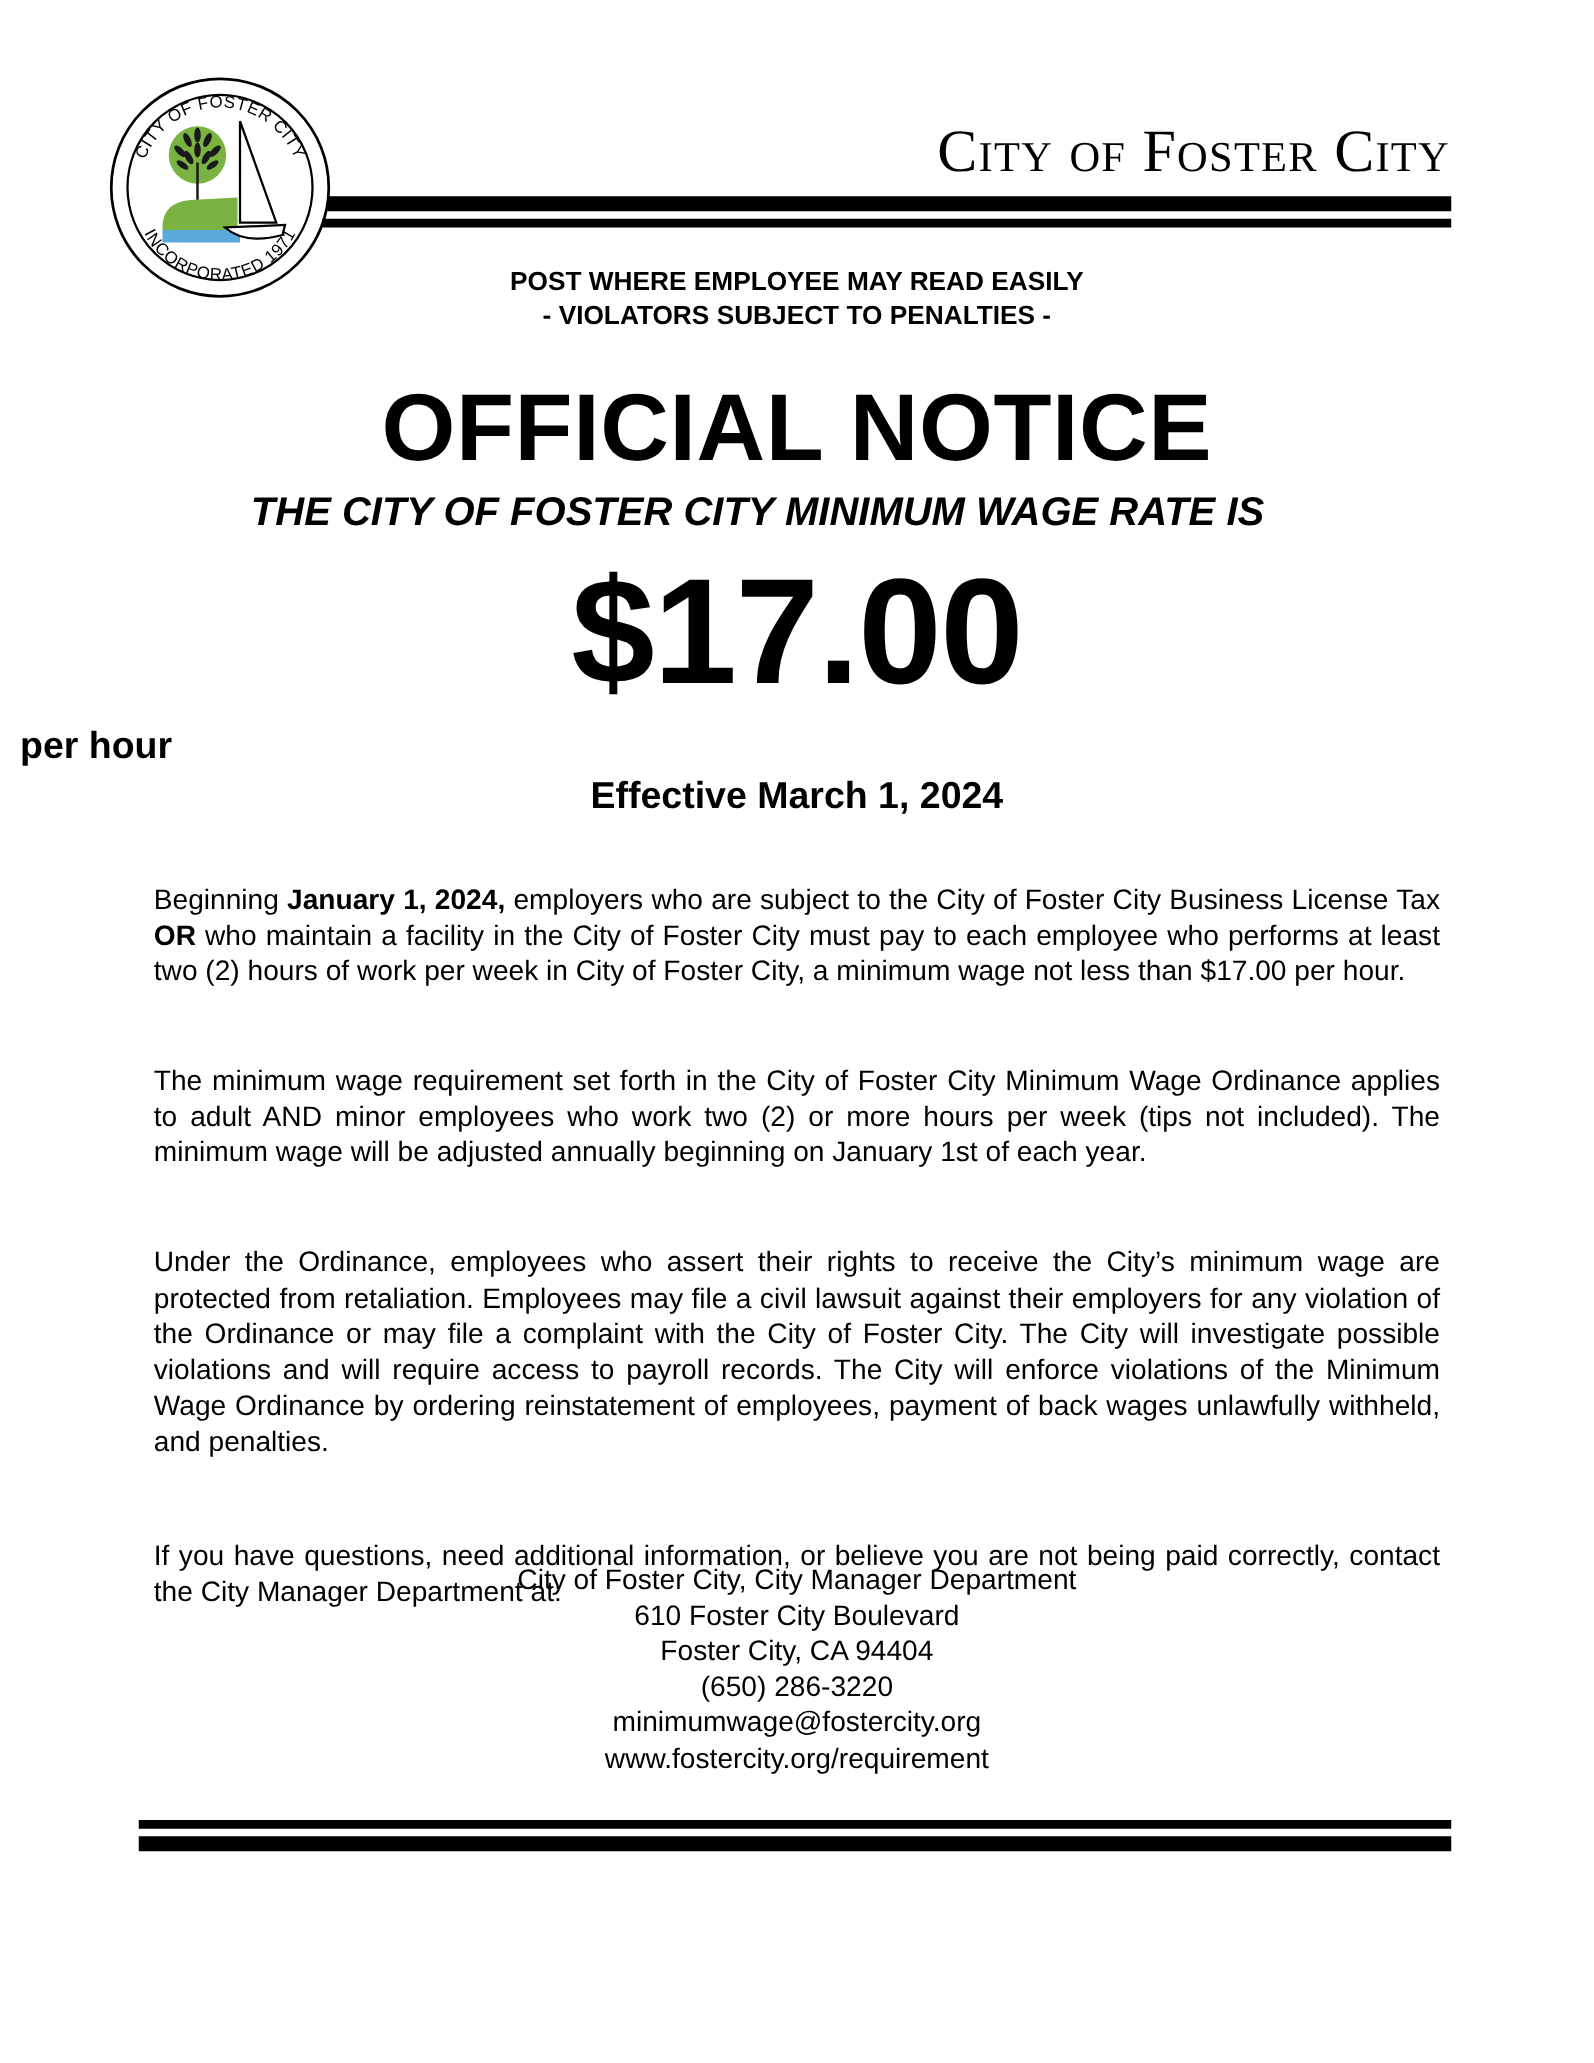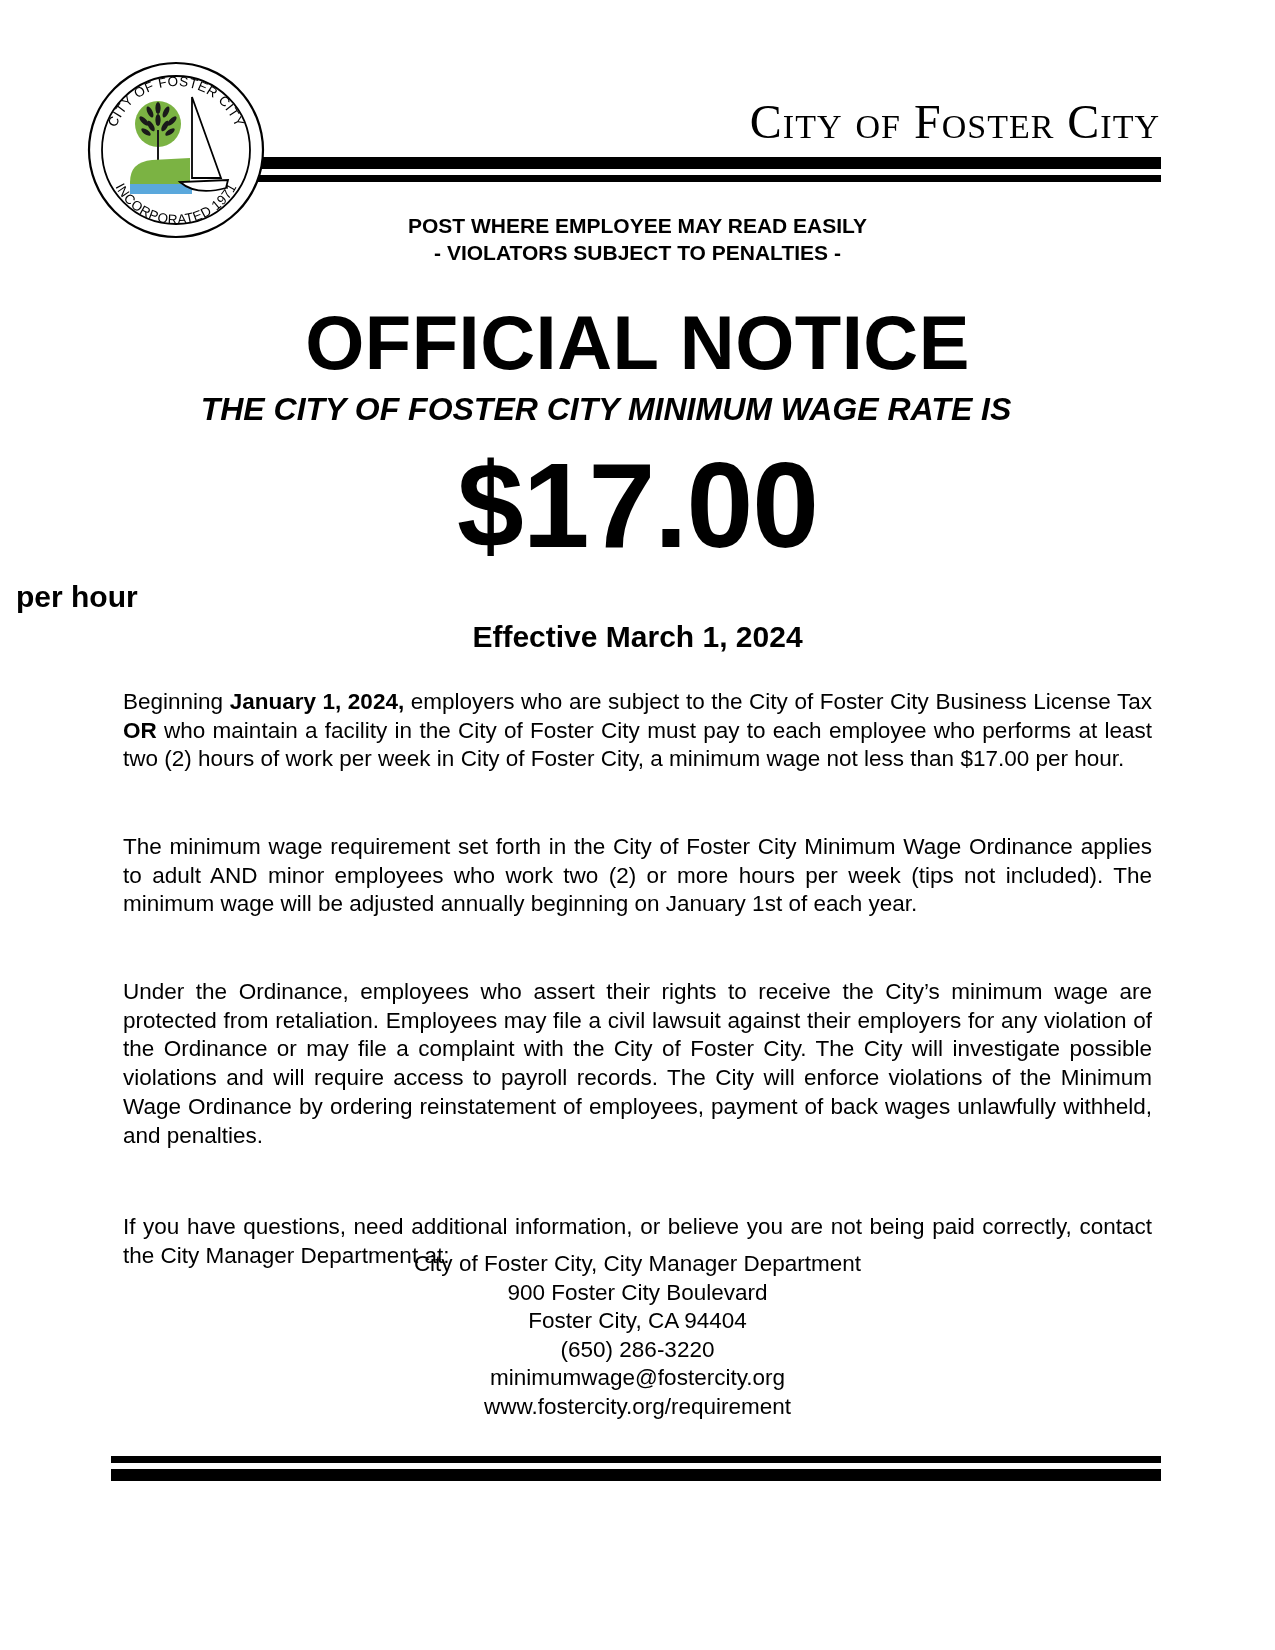--- a/index.html
+++ b/index.html
@@ -10,21 +10,21 @@
   .top-thick { left: 262px; top: 157px; width: 899px; height: 12px; }
   .top-thin { left: 258px; top: 175px; width: 903px; height: 7px; }
   .bot-thin { left: 111px; top: 1456px; width: 1050px; height: 7px; }
   .bot-thick { left: 111px; top: 1469px; width: 1050px; height: 12px; }
   .post-notice { position: absolute; left: 0; width: 1275px; top: 212px; text-align: center; font-weight: bold; font-size: 21px; line-height: 27px; }
   .official { position: absolute; left: 0; width: 1275px; top: 305px; text-align: center; font-weight: bold; font-size: 76px; line-height: 1; letter-spacing: 0.5px; }
   .rate-is { position: absolute; left: 0; width: 1212px; top: 393px; text-align: center; font-weight: bold; font-style: italic; font-size: 32px; line-height: 1; }
   .amount { position: absolute; left: 0; width: 1275px; top: 445px; text-align: center; font-weight: bold; font-size: 120px; line-height: 1; letter-spacing: -1px; }
   .per-hour { position: absolute; left: 16px; width: 1275px; top: 582px; text-align: left; font-weight: bold; font-size: 30px; line-height: 1; }
   .effective { position: absolute; left: 0; width: 1275px; top: 622px; text-align: center; font-weight: bold; font-size: 30px; line-height: 1; }
-  .para { position: absolute; left: 123px; width: 1029px; font-size: 22.5px; line-height: 28.7px; text-align: justify; }
+  .para { position: absolute; left: 123px; width: 1029px; font-size: 22.5px; line-height: 28.7px; text-align: justify; margin-top: 18px; }
   .p1 { top: 688px; }
   .p2 { top: 833px; }
   .p3 { top: 978px; }
   .p4 { top: 1213px; }
   .contact { position: absolute; left: 0; width: 1275px; top: 1250px; text-align: center; font-size: 22.5px; line-height: 28.5px; }
   .contact div { white-space: nowrap; }
   b { font-weight: bold; }
 </style>
 </head>
 <body>
@@ -86,21 +86,21 @@
 <div class="effective">Effective March 1, 2024</div>
 
 <div class="para p1"><span>Beginning </span><b>January 1, 2024,</b><span> employers who are subject to the City of Foster City Business License Tax </span><b>OR</b><span> who maintain a facility in the City of Foster City must pay to each employee who performs at least two (2) hours of work per week in City of Foster City, a minimum wage not less than $17.00 per hour.</span></div>
 
 <div class="para p2">The minimum wage requirement set forth in the City of Foster City Minimum Wage Ordinance applies to adult AND minor employees who work two (2) or more hours per week (tips not included). The minimum wage will be adjusted annually beginning on January 1st of each year.</div>
 <div class="para p3">Under the Ordinance, employees who assert their rights to receive the City’s minimum wage are protected from retaliation. Employees may file a civil lawsuit against their employers for any violation of the Ordinance or may file a complaint with the City of Foster City. The City will investigate possible violations and will require access to payroll records. The City will enforce violations of the Minimum Wage Ordinance by ordering reinstatement of employees, payment of back wages unlawfully withheld, and penalties.</div>
 <div class="para p4">If you have questions, need additional information, or believe you are not being paid correctly, contact the City Manager Department at:</div>
 
 <div class="contact">
   <div>City of Foster City, City Manager Department</div>
-  <div>900 Foster City Boulevard</div>
+  <div>610 Foster City Boulevard</div>
   <div>Foster City, CA 94404</div>
   <div>(650) 286-3220</div>
   <div>minimumwage@fostercity.org</div>
   <div>www.fostercity.org/requirement</div>
 </div>
 
 <div class="bar bot-thin"></div>
 <div class="bar bot-thick"></div>
 
 </body></html>

